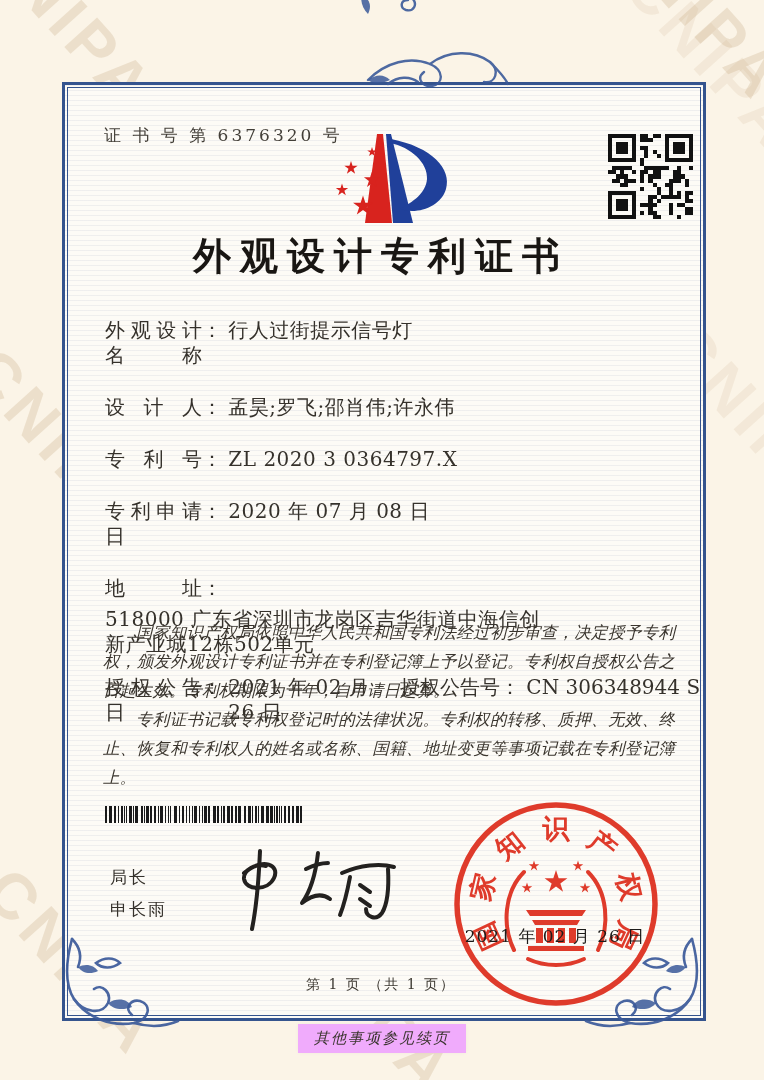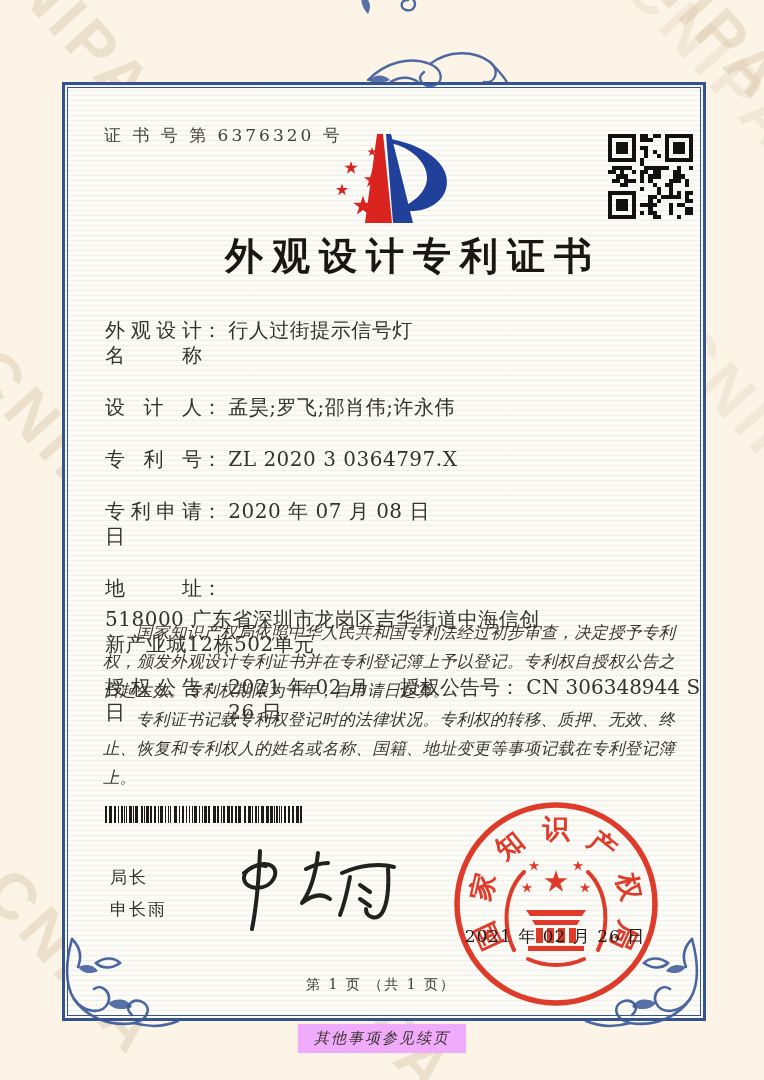--- a/index.html
+++ b/index.html
@@ -30,21 +30,21 @@
   }
   .flourish{position:absolute; z-index:3; pointer-events:none;}
   .cert-no{
     position:absolute; left:104px; top:124px; font-size:17px;
     letter-spacing:3px; color:#433f38; z-index:4;
   }
   .logo{position:absolute; left:292px; top:130px; z-index:4;}
   .qr{position:absolute; left:608px; top:134px; z-index:4;}
   .title{
     position:absolute; left:62px; top:231px; width:638px; text-align:center;
-    font-size:38px; font-weight:bold; letter-spacing:9px; color:#191613; z-index:4;margin-left:32px;
+    font-size:38px; font-weight:bold; letter-spacing:9px; color:#191613; z-index:4;
   }
   .fields{position:absolute; left:105px; top:318px; width:566px; z-index:4; font-size:20px; color:#35312b;}
   .frow{position:relative; margin-bottom:27px; line-height:25px;}
   .flabel{
     display:inline-block; width:97px; text-align:justify; text-align-last:justify;
     vertical-align:top;
   }
   .fcolon{display:inline-block; vertical-align:top;}
   .fvalue{display:inline-block; vertical-align:top; width:440px; letter-spacing:0.5px;}
   .grant-row{position:relative;}

